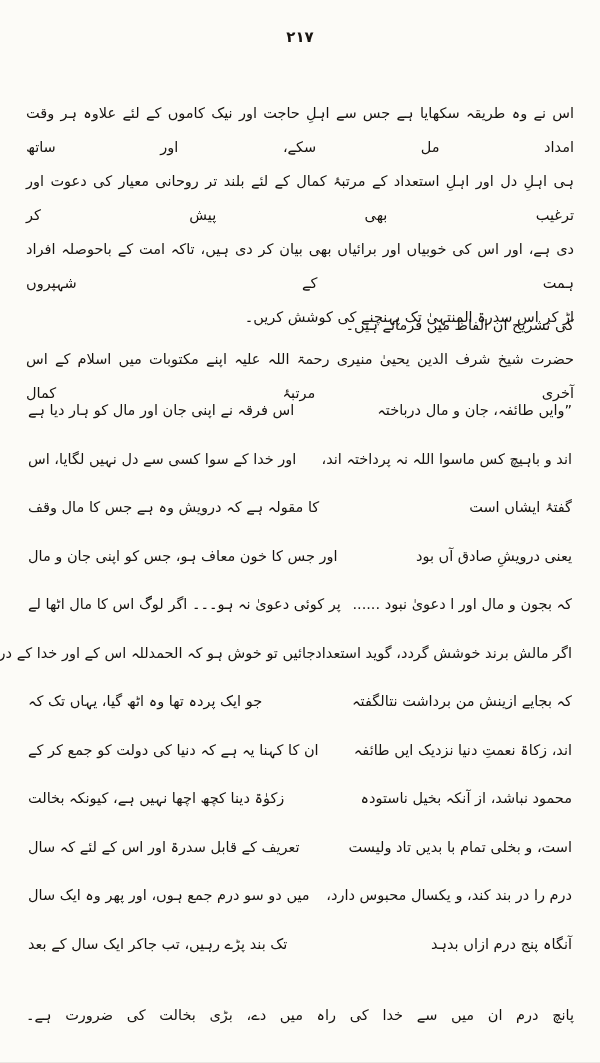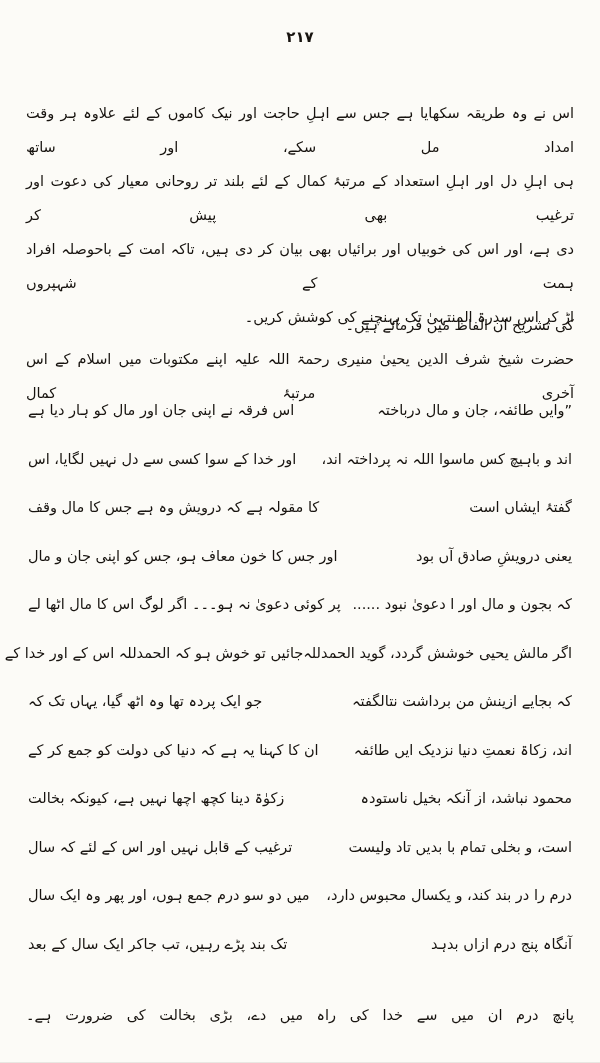--- a/index.html
+++ b/index.html
@@ -69,38 +69,38 @@
     </div>
     <div class="row">
       <div class="persian">یعنی درویشِ صادق آں بود</div>
       <div class="urdu">اور جس کا خون معاف ہو، جس کو اپنی جان و مال</div>
     </div>
     <div class="row">
       <div class="persian">کہ بجون و مال اور ا دعویٰ نبود ......</div>
       <div class="urdu">پر کوئی دعویٰ نہ ہو۔۔۔ اگر لوگ اس کا مال اٹھا لے</div>
     </div>
     <div class="row">
-      <div class="persian">اگر مالش یحیی خوشش گردد، گوید الحمدللہ</div>
+      <div class="persian">اگر مالش برند خوشش گردد، گوید استعداد</div>
       <div class="urdu">جائیں تو خوش ہو کہ الحمدللہ اس کے اور خدا کے درمیان</div>
     </div>
     <div class="row">
       <div class="persian">کہ بجایے ازینش من برداشت نتالگفتہ</div>
       <div class="urdu">جو ایک پردہ تھا وہ اٹھ گیا، یہاں تک کہ</div>
     </div>
     <div class="row">
       <div class="persian">اند، زکاۃ نعمتِ دنیا نزدیک ایں طائفہ</div>
       <div class="urdu">ان کا کہنا یہ ہے کہ دنیا کی دولت کو جمع کر کے</div>
     </div>
     <div class="row">
       <div class="persian">محمود نباشد، از آنکہ بخیل ناستودہ</div>
       <div class="urdu">زکوٰۃ دینا کچھ اچھا نہیں ہے، کیونکہ بخالت</div>
     </div>
     <div class="row">
       <div class="persian">است، و بخلی تمام با بدیں تاد ولیست</div>
-      <div class="urdu">ترغیب کے قابل نہیں اور اس کے لئے کہ سال</div>
+      <div class="urdu">تعریف کے قابل سدرۃ اور اس کے لئے کہ سال</div>
     </div>
     <div class="row">
       <div class="persian">درم را در بند کند، و یکسال محبوس دارد،</div>
       <div class="urdu">میں دو سو درم جمع ہوں، اور پھر وہ ایک سال</div>
     </div>
     <div class="row">
       <div class="persian">آنگاہ پنج درم ازاں بدہد</div>
       <div class="urdu">تک بند پڑے رہیں، تب جاکر ایک سال کے بعد</div>
     </div>
   </div>

